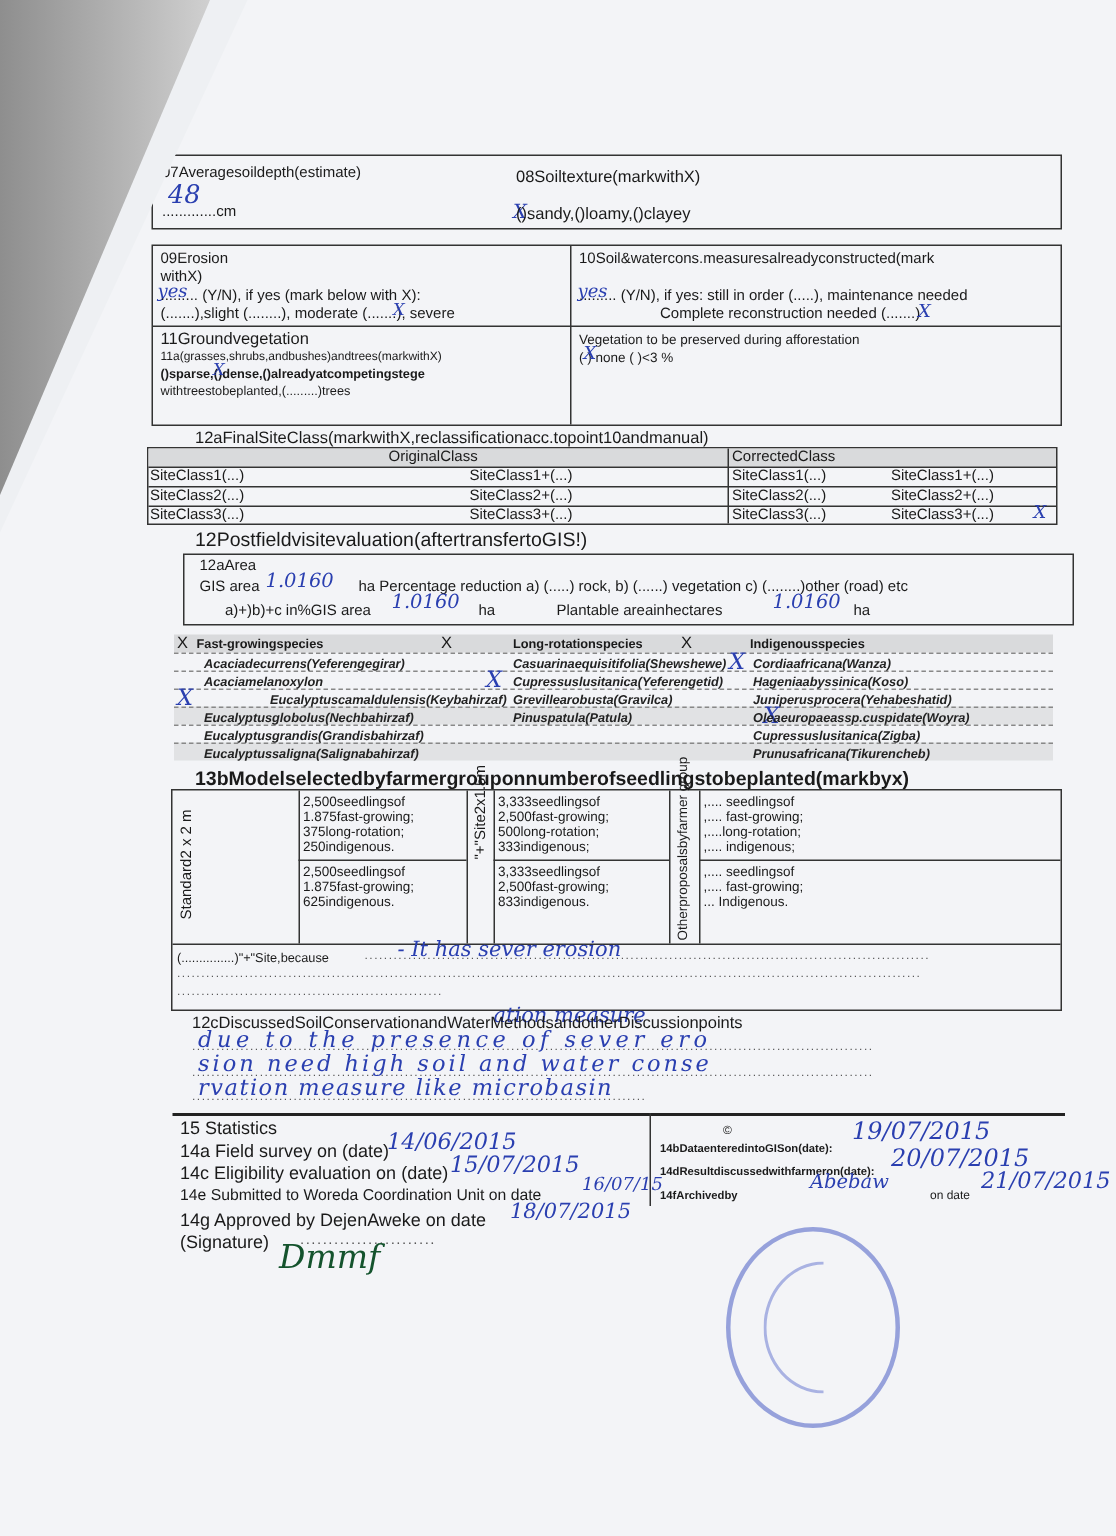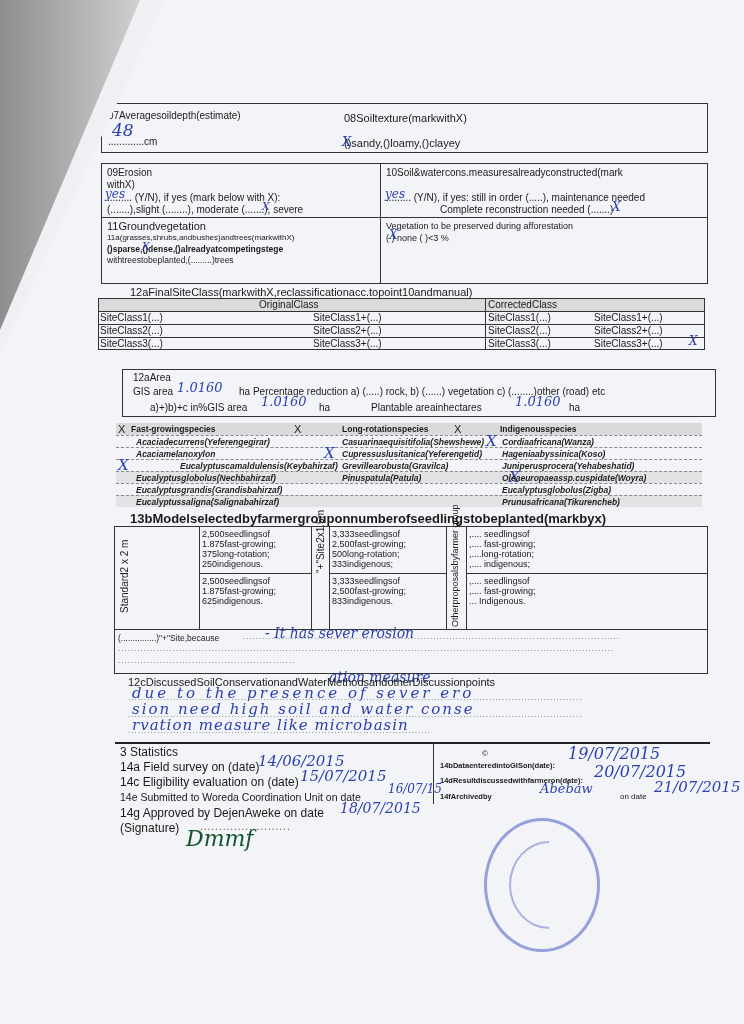--- a/index.html
+++ b/index.html
@@ -98,20 +98,21 @@
     <span class="t" style="left:389px;top:26px;">SiteClass2(...)</span>
     <span class="t" style="left:495px;top:26px;">SiteClass2+(...)</span>
 
     <span class="t" style="left:1px;top:39px;">SiteClass3(...)</span>
     <span class="t" style="left:214px;top:39px;">SiteClass3+(...)</span>
     <span class="t" style="left:389px;top:39px;">SiteClass3(...)</span>
     <span class="t" style="left:495px;top:39px;">SiteClass3+(...)</span>
     <span class="hw" style="left:590px;top:35px;font-size:12px;">X</span>
   </div>
 
+  <span class="t" style="left:130px;top:352px;font-size:13px;line-height:15px;">12Postfieldvisitevaluation(aftertransfertoGIS!)</span>
   <div class="box" style="left:122px;top:369px;width:594px;height:48px;">
     <span class="t" style="left:10px;top:2px;">12aArea</span>
     <span class="t" style="left:10px;top:16px;">GIS area</span>
     <span class="hw" style="left:54px;top:10px;font-size:13px;">1.0160</span>
     <span class="t" style="left:116px;top:16px;">ha Percentage reduction a) (.....) rock, b) (......) vegetation c) (........)other (road) etc</span>
     <span class="t" style="left:27px;top:32px;">a)+)b)+c in%GIS area</span>
     <span class="hw" style="left:138px;top:24px;font-size:13px;">1.0160</span>
     <span class="t" style="left:196px;top:32px;">ha</span>
     <span class="t" style="left:248px;top:32px;">Plantable areainhectares</span>
     <span class="hw" style="left:392px;top:24px;font-size:13px;">1.0160</span>
@@ -149,21 +150,21 @@
     <span class="t species" style="left:226px;top:25px;">Cupressuslusitanica(Yeferengetid)</span>
     <span class="t species" style="left:226px;top:37px;">Grevillearobusta(Gravilca)</span>
     <span class="t species" style="left:226px;top:49px;">Pinuspatula(Patula)</span>
 
     <span class="hw" style="left:370px;top:9px;font-size:15px;">X</span>
     <span class="t species" style="left:386px;top:13px;">Cordiaafricana(Wanza)</span>
     <span class="t species" style="left:386px;top:25px;">Hageniaabyssinica(Koso)</span>
     <span class="t species" style="left:386px;top:37px;">Juniperusprocera(Yehabeshatid)</span>
     <span class="hw" style="left:393px;top:45px;font-size:15px;">X</span>
     <span class="t species" style="left:386px;top:49px;">Oleaeuropaeassp.cuspidate(Woyra)</span>
-    <span class="t species" style="left:386px;top:61px;">Eucalyptusglobolus(Zigba)</span>
+    <span class="t species" style="left:386px;top:61px;">Cupressuslusitanica(Zigba)</span>
     <span class="t species" style="left:386px;top:73px;">Prunusafricana(Tikurencheb)</span>
   </div>
 
   <span class="t" style="left:130px;top:511px;font-size:13px;line-height:15px;font-weight:bold;">13bModelselectedbyfarmergrouponnumberofseedlingstobeplanted(markbyx)</span>
   <div class="box" style="left:114px;top:526px;width:594px;height:148px;border-width:1px;">
     <div class="vline" style="left:84px;top:0;height:102px;"></div>
     <div class="vline" style="left:196px;top:0;height:102px;"></div>
     <div class="vline" style="left:214px;top:0;height:102px;"></div>
     <div class="vline" style="left:331px;top:0;height:102px;"></div>
     <div class="vline" style="left:351px;top:0;height:102px;"></div>
@@ -221,21 +222,21 @@
   <span class="t" style="left:128px;top:676px;font-size:11px;">12cDiscussedSoilConservationandWaterMethodsandotherDiscussionpoints</span>
   <span class="t dots" style="left:128px;top:692px;font-size:8px;">.............................................................................................................................................</span>
   <span class="t dots" style="left:128px;top:709px;font-size:8px;">.............................................................................................................................................</span>
   <span class="t dots" style="left:128px;top:725px;font-size:8px;">..............................................................................................</span>
   <span class="hw" style="left:132px;top:684px;font-size:15px;letter-spacing:3px;">due to the presence of sever ero</span>
   <span class="hw" style="left:132px;top:700px;font-size:15px;letter-spacing:2px;">sion need high soil and water conse</span>
   <span class="hw" style="left:132px;top:716px;font-size:15px;letter-spacing:1px;">rvation measure like microbasin</span>
 
   <div class="hline" style="left:115px;top:742px;width:595px;border-top:2px solid #222;"></div>
   <div class="vline" style="left:433px;top:742px;height:62px;"></div>
-  <span class="t" style="left:120px;top:745px;font-size:12px;line-height:14px;">3 Statistics</span>
+  <span class="t" style="left:120px;top:745px;font-size:12px;line-height:14px;">15 Statistics</span>
   <span class="t" style="left:120px;top:760px;font-size:12px;line-height:14px;">14a Field survey on (date)</span>
   <span class="hw" style="left:258px;top:752px;font-size:15px;">14/06/2015</span>
   <span class="t" style="left:120px;top:775px;font-size:12px;line-height:14px;">14c Eligibility evaluation on (date)</span>
   <span class="hw" style="left:300px;top:767px;font-size:15px;">15/07/2015</span>
   <span class="t" style="left:120px;top:791px;font-size:10.5px;line-height:13px;">14e Submitted to Woreda Coordination Unit  on date</span>
   <span class="hw" style="left:388px;top:782px;font-size:12px;">16/07/15</span>
   <span class="t" style="left:120px;top:806px;font-size:12px;line-height:14px;">14g Approved by  DejenAweke on date</span>
   <span class="hw" style="left:340px;top:800px;font-size:14px;">18/07/2015</span>
   <span class="t" style="left:120px;top:821px;font-size:12px;line-height:14px;">(Signature)</span>
   <span class="t dots" style="left:200px;top:821px;font-size:10px;">........................</span>

